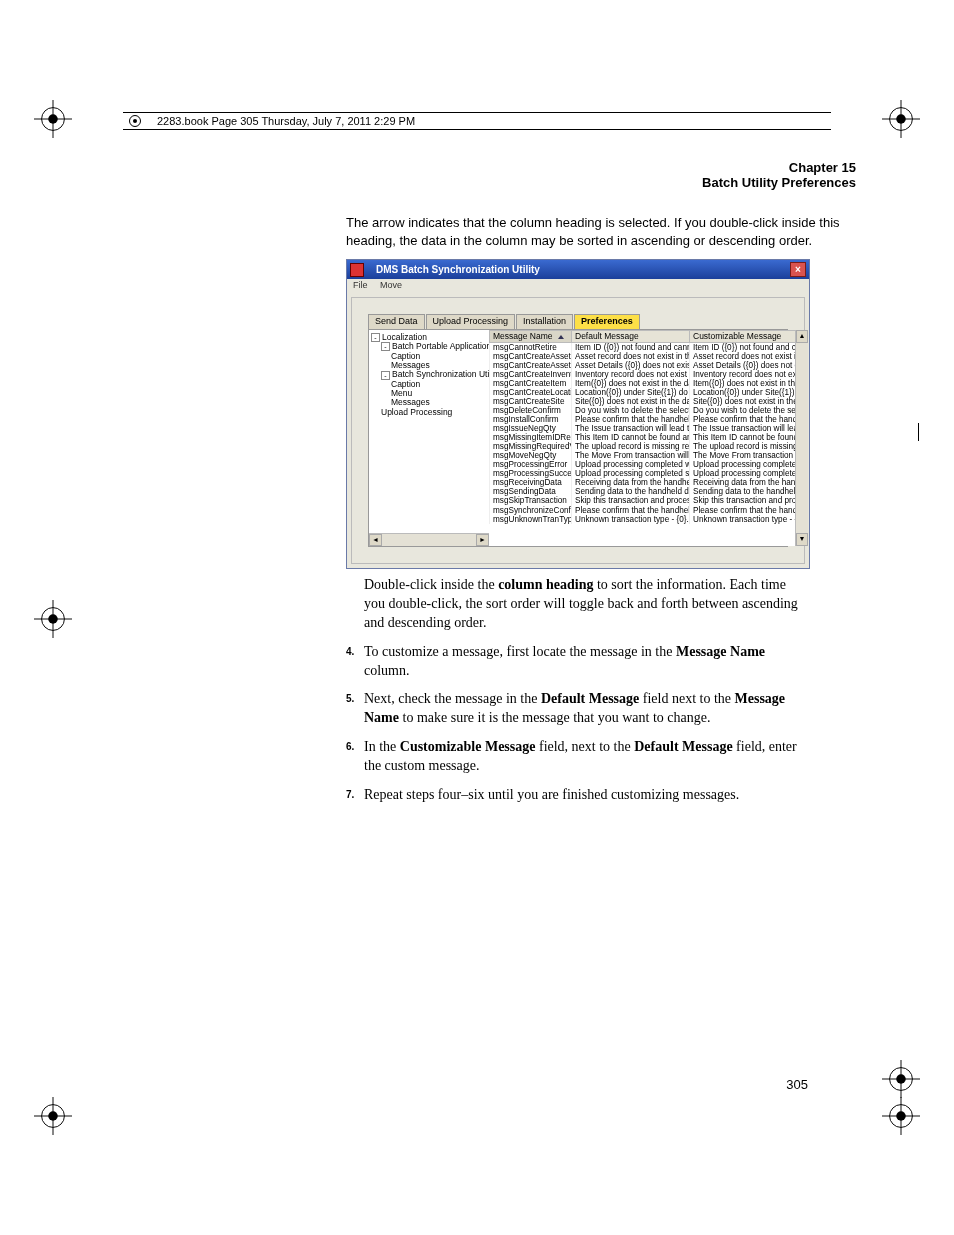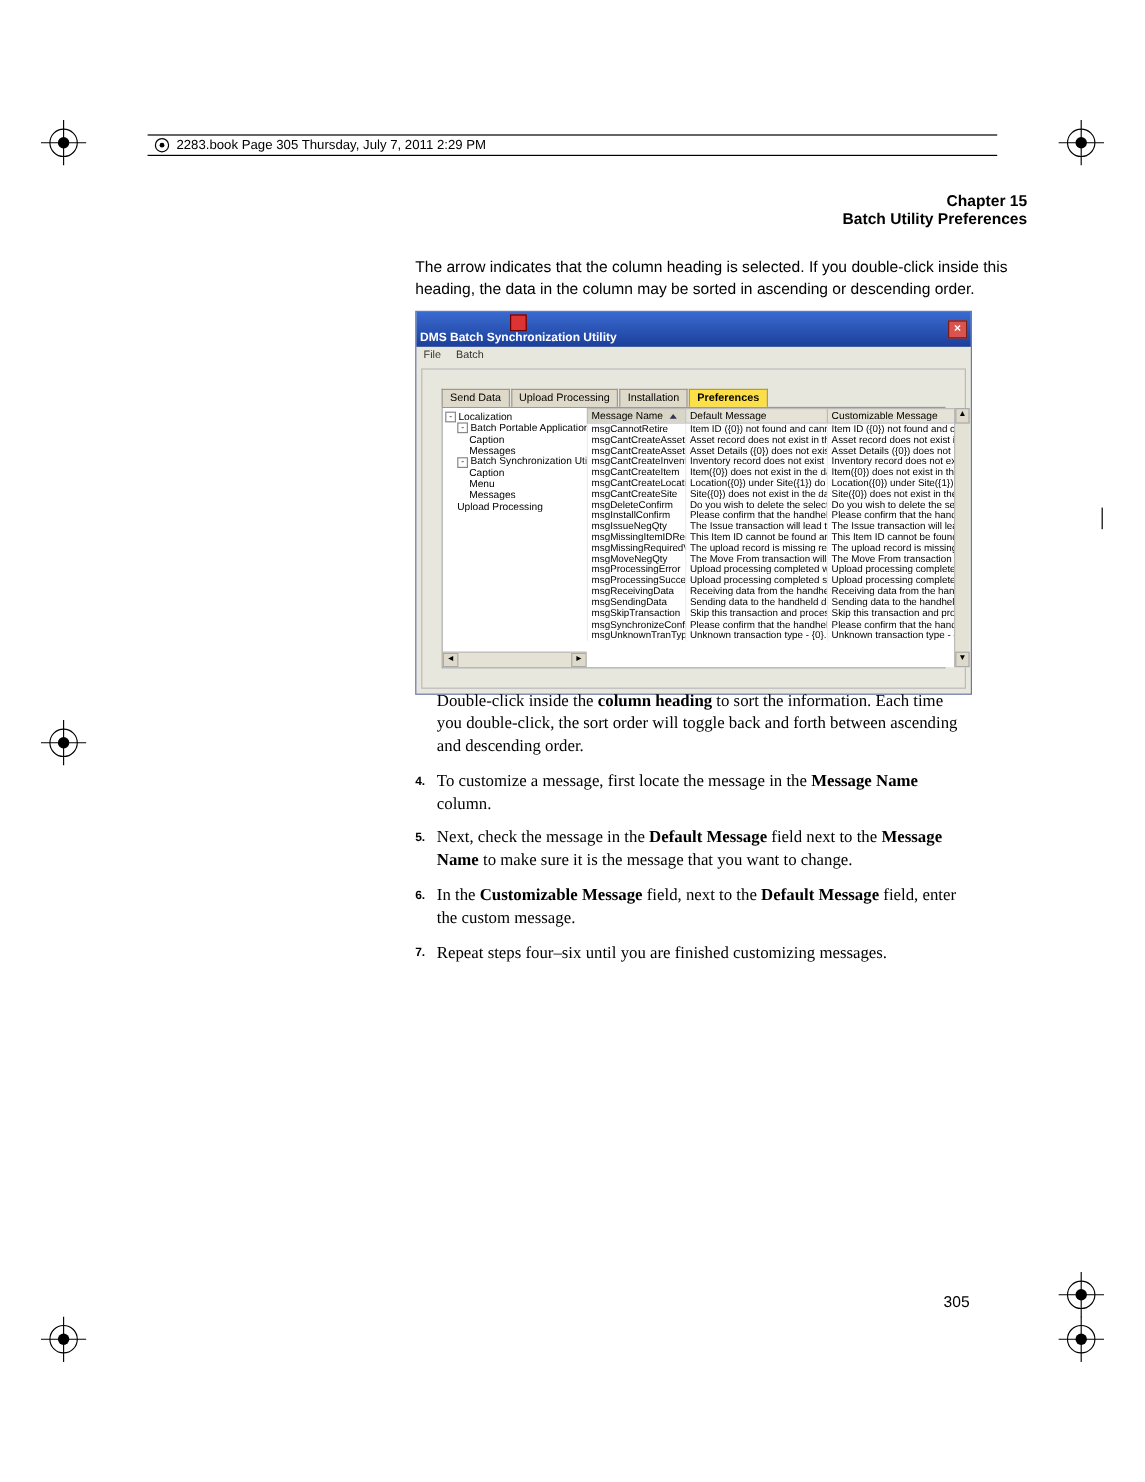--- a/index.html
+++ b/index.html
@@ -27,21 +27,21 @@
   .regmark.mid-right  { top: 1060px; right: 34px; }
 
   .page-header-line {
     position: absolute;
     top: 112px; left: 123px; right: 123px;
     font-family: Arial, Helvetica, sans-serif;
     font-size: 11px;
     border-top: 1px solid #000;
     border-bottom: 1px solid #000;
     padding: 2px 6px;
-    display: flex; align-items: center; gap: 6px;
+    display: flex; align-items: center; gap: 16px;
   }
   .page-header-line .dot {
     width: 10px; height: 10px; border: 1px solid #000; border-radius: 50%;
     display: inline-flex; align-items: center; justify-content: center;
   }
   .page-header-line .dot::after{
     content:""; width:4px; height:4px; background:#000; border-radius:50%;
   }
 
   .content {
@@ -78,21 +78,21 @@
     line-height: 1.1;
   }
   .titlebar {
     background: linear-gradient(#3a6ad0, #1b3f9a);
     color: #fff;
     display: flex; align-items: center; justify-content: space-between;
     padding: 2px 3px;
     font-size: 10px;
     font-weight: bold;
   }
-  .titlebar .left { display:flex; align-items:center; gap:0;flex-direction:column; }
+  .titlebar .left { display:flex; align-items:center; gap:12px; }
   .titlebar .appicon{
     width:12px;height:12px;background:#d33;border:1px solid #600;
   }
   .titlebar .close{
     width:14px;height:13px;background:#d9534f;border:1px solid #7a1b18;
     color:#fff;display:flex;align-items:center;justify-content:center;
     font-size:10px;font-weight:bold;line-height:1;
   }
   .menubar { padding: 2px 6px; font-size: 9px; color:#333; }
   .menubar span{ margin-right: 10px; }
@@ -261,21 +261,21 @@
   <div class="app-window">
     <div class="titlebar">
       <span class="left">
         <span class="appicon"></span>
         <span>DMS Batch Synchronization Utility</span>
       </span>
       <span class="close">×</span>
     </div>
     <div class="menubar">
       <span>File</span>
-      <span>Batch</span>
+      <span>Move</span>
     </div>
     <div class="inner">
       <div class="tabs">
         <div class="tab">Send Data</div>
         <div class="tab">Upload Processing</div>
         <div class="tab">Installation</div>
         <div class="tab active">Preferences</div>
       </div>
       <div class="pane">
         <div style="display:flex;flex-direction:column;width:120px;">

